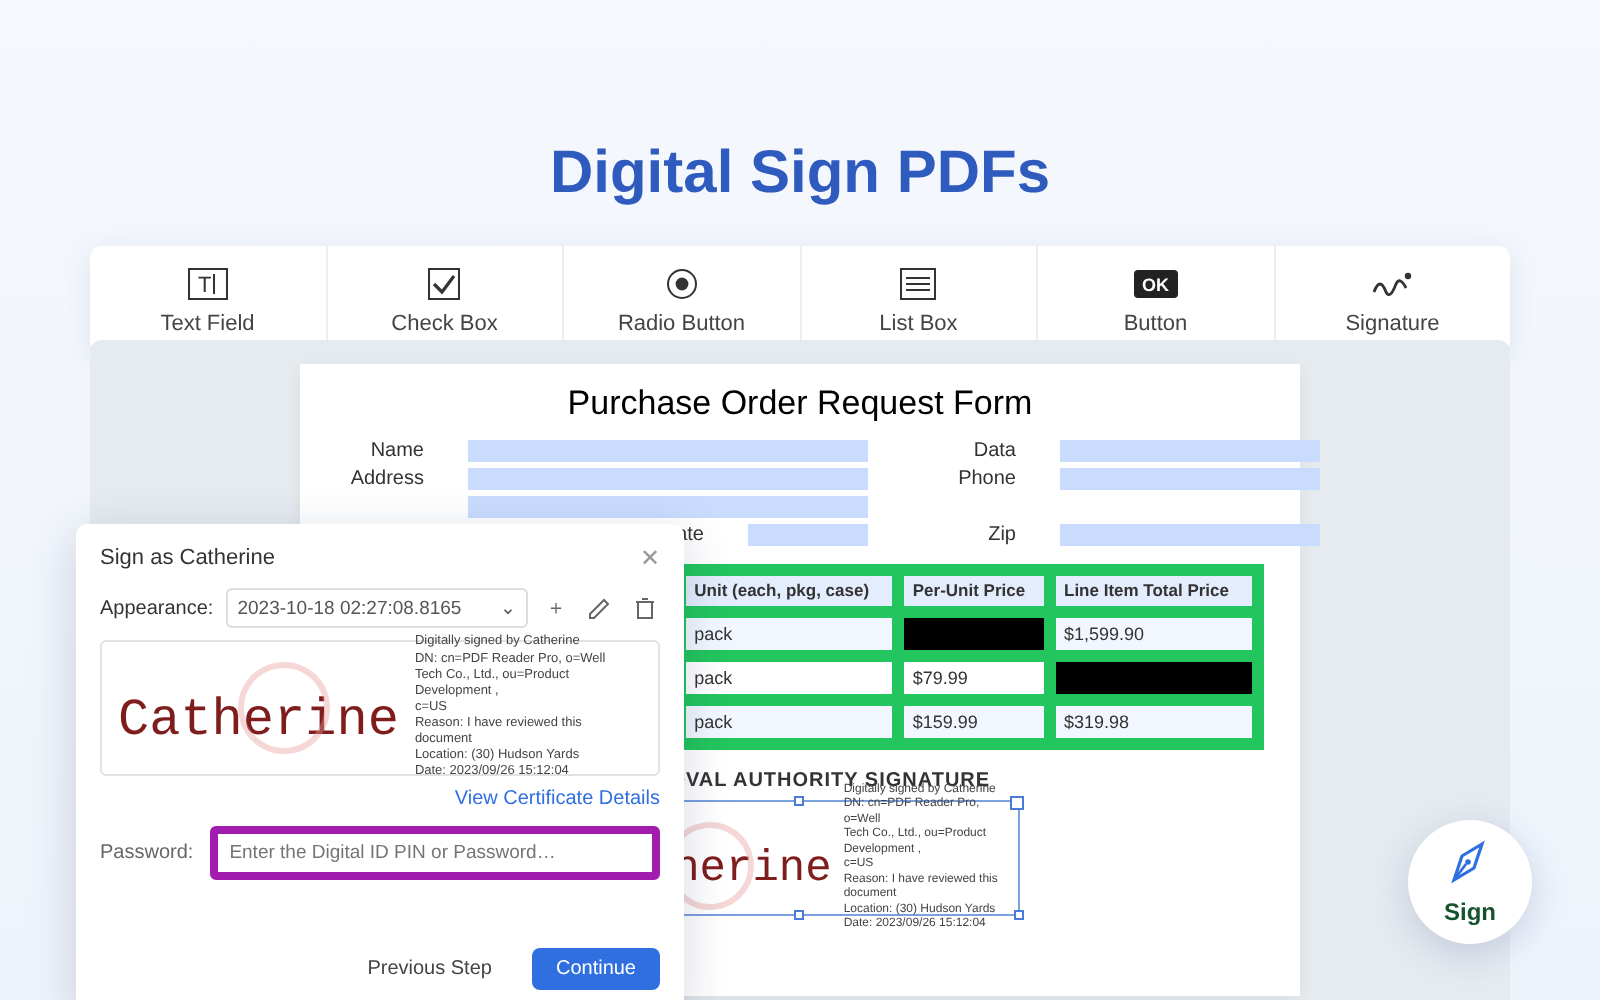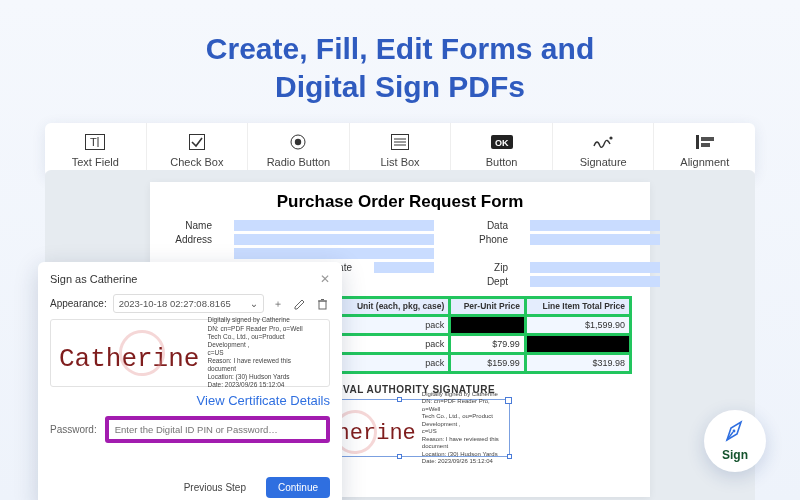--- a/index.html
+++ b/index.html
@@ -44,32 +44,32 @@
     border-radius: 6px 6px 0 0;
     padding: 12px 30px 0;
   }
   .doc {
     background:#fff;
     margin: 0 auto;
     width: 500px;
     padding: 10px 18px 40px;
     box-shadow: 0 2px 8px rgba(0,0,0,0.06);
   }
-  .form-title { text-align:center; font-weight:700; font-size:17px; margin-bottom:8px; }
+  .form-title { text-align:center; font-weight:400; font-size:17px; margin-bottom:8px; }
   .fields { font-size:10px; color:#333; }
   .frow { display:flex; align-items:center; gap:22px; margin-bottom:3px; }
   .flabel { min-width:44px; text-align:right; }
   .ffield { height:11px; background:#c9dcff; flex:1; }
   .ffield.sm { flex:none; width:60px; }
   .ffield.md { flex:none; width:130px; }
   .ffield.lg { flex:none; width:200px; }
   .cols { display:flex; gap:30px; }
   .cols .left { flex:1.2; } .cols .right { flex:1; }
   table.items { width:100%; border-collapse:collapse; margin-top:6px; font-size:9px; }
-  table.items th, table.items td { border:3px solid #22c55e; padding:3px 4px; text-align:right; }
+  table.items th, table.items td { border:6px solid #22c55e; padding:3px 4px; text-align:left; }
   table.items th { background:#e4edfd; font-weight:600; font-size:8.5px; line-height:1.1; }
   table.items tbody tr:nth-child(odd) { background:#f2f7ff; }
   .redact { background:#000; color:#000; }
   .approval { margin-top:10px; font-size:10px; }
   .approval-title { font-weight:700; text-align:center; letter-spacing:0.5px; }
   .sigbox {
     margin:4px auto 0; width:220px; height:58px; border:1px solid #7ba0e0;
     display:flex; align-items:center; gap:6px; padding:3px 6px;
     position:relative; background:#fff;
   }
@@ -105,21 +105,21 @@
     border:1px solid #e2e2e2; border-radius:3px; padding:6px 8px;
     display:flex; gap:8px; align-items:center; position:relative; height:68px;
   }
   .preview .stamp2 {
     position:absolute; left:68px; top:10px; width:46px; height:46px; border:3px solid #e79a9a; border-radius:50%;
     opacity:0.4; transform:rotate(-10deg);
   }
   .preview .signame { font-size:26px; }
   .preview .sigmeta { font-size:6.5px; }
   .linkrow { text-align:right; margin:6px 0 8px; }
-  .linkrow a { color:#2f6fe0; font-size:13px; text-decoration:none; cursor:pointer; }
+  .linkrow a { color:#2f6fe0; font-size:10px; text-decoration:none; cursor:pointer; }
   .pwrow { display:flex; align-items:center; gap:8px; margin-bottom:10px; }
   .pwrow label { color:#666; }
   .pwrow input { flex:1; border:4px solid #a21caf; border-radius:3px; padding:4px 6px; font-size:9.5px; }
   .btnrow { display:flex; justify-content:flex-end; gap:8px; }
   .btn { padding:5px 12px; border-radius:4px; font-size:10px; cursor:pointer; border:none;margin-top:24px; }
   .btn.secondary { background:#fff; color:#444; }
   .btn.primary { background:#2f6fe0; color:#fff; }
 
   
   .fab {
@@ -128,21 +128,21 @@
     background:#fff; box-shadow:0 5px 18px rgba(30,60,130,0.18);
     display:flex; flex-direction:column; align-items:center; justify-content:center;
     gap:2px; cursor:pointer;
   }
   .fab-label { font-size:12px; font-weight:600; color:#14532d; }
 </style>
 </head>
 <body>
 
 <div class="headline">
-  <span>Create, Fill, Edit Forms and</span><br>
+  <br>
   <span>Digital Sign PDFs</span>
 </div>
 
 <div class="toolbar">
   <div class="tool">
     <span class="ico">
       <svg width="20" height="16">
           <rect x="0.5" y="0.5" width="19" height="15" fill="none" stroke="#333"></rect>
           <text x="5" y="12" font-size="11" fill="#333">T</text>
           <line x1="13" y1="3" x2="13" y2="13" stroke="#333"></line>
@@ -190,30 +190,20 @@
   </div>
   <div class="tool">
     <span class="ico">
       <svg width="22" height="16">
           <path d="M2 12 Q5 4 8 12 Q10 16 13 8 Q15 4 18 10" fill="none" stroke="#333" stroke-width="1.4"></path>
           <circle cx="19" cy="4" r="1.6" fill="#333"></circle>
         </svg>
     </span>
     <span>Signature</span>
   </div>
-  <div class="tool">
-    <span class="ico">
-      <svg width="18" height="14">
-          <rect x="0" y="0" width="3" height="14" fill="#333"></rect>
-          <rect x="5" y="2" width="13" height="4" fill="#333" opacity="0.85"></rect>
-          <rect x="5" y="8" width="9" height="4" fill="#333" opacity="0.85"></rect>
-        </svg>
-    </span>
-    <span>Alignment</span>
-  </div>
 </div>
 
 <div class="stage">
   <div class="doc">
     <div class="form-title">Purchase Order Request Form</div>
 
     <div class="fields">
       <div class="cols">
         <div class="left">
           <div class="frow">
@@ -240,24 +230,20 @@
             </div>
           <div class="frow">
               <span class="flabel">Phone</span>
               <span class="ffield md"></span>
             </div>
           <div class="frow">
               <span class="flabel">&nbsp;</span>
             </div>
           <div class="frow">
               <span class="flabel">Zip</span>
-              <span class="ffield md"></span>
-            </div>
-          <div class="frow">
-              <span class="flabel">Dept</span>
               <span class="ffield md"></span>
             </div>
         </div>
       </div>
 
       <table class="items">
         <thead>
             <tr>
           <th>ion</th>
           <th>Quantity</th>

